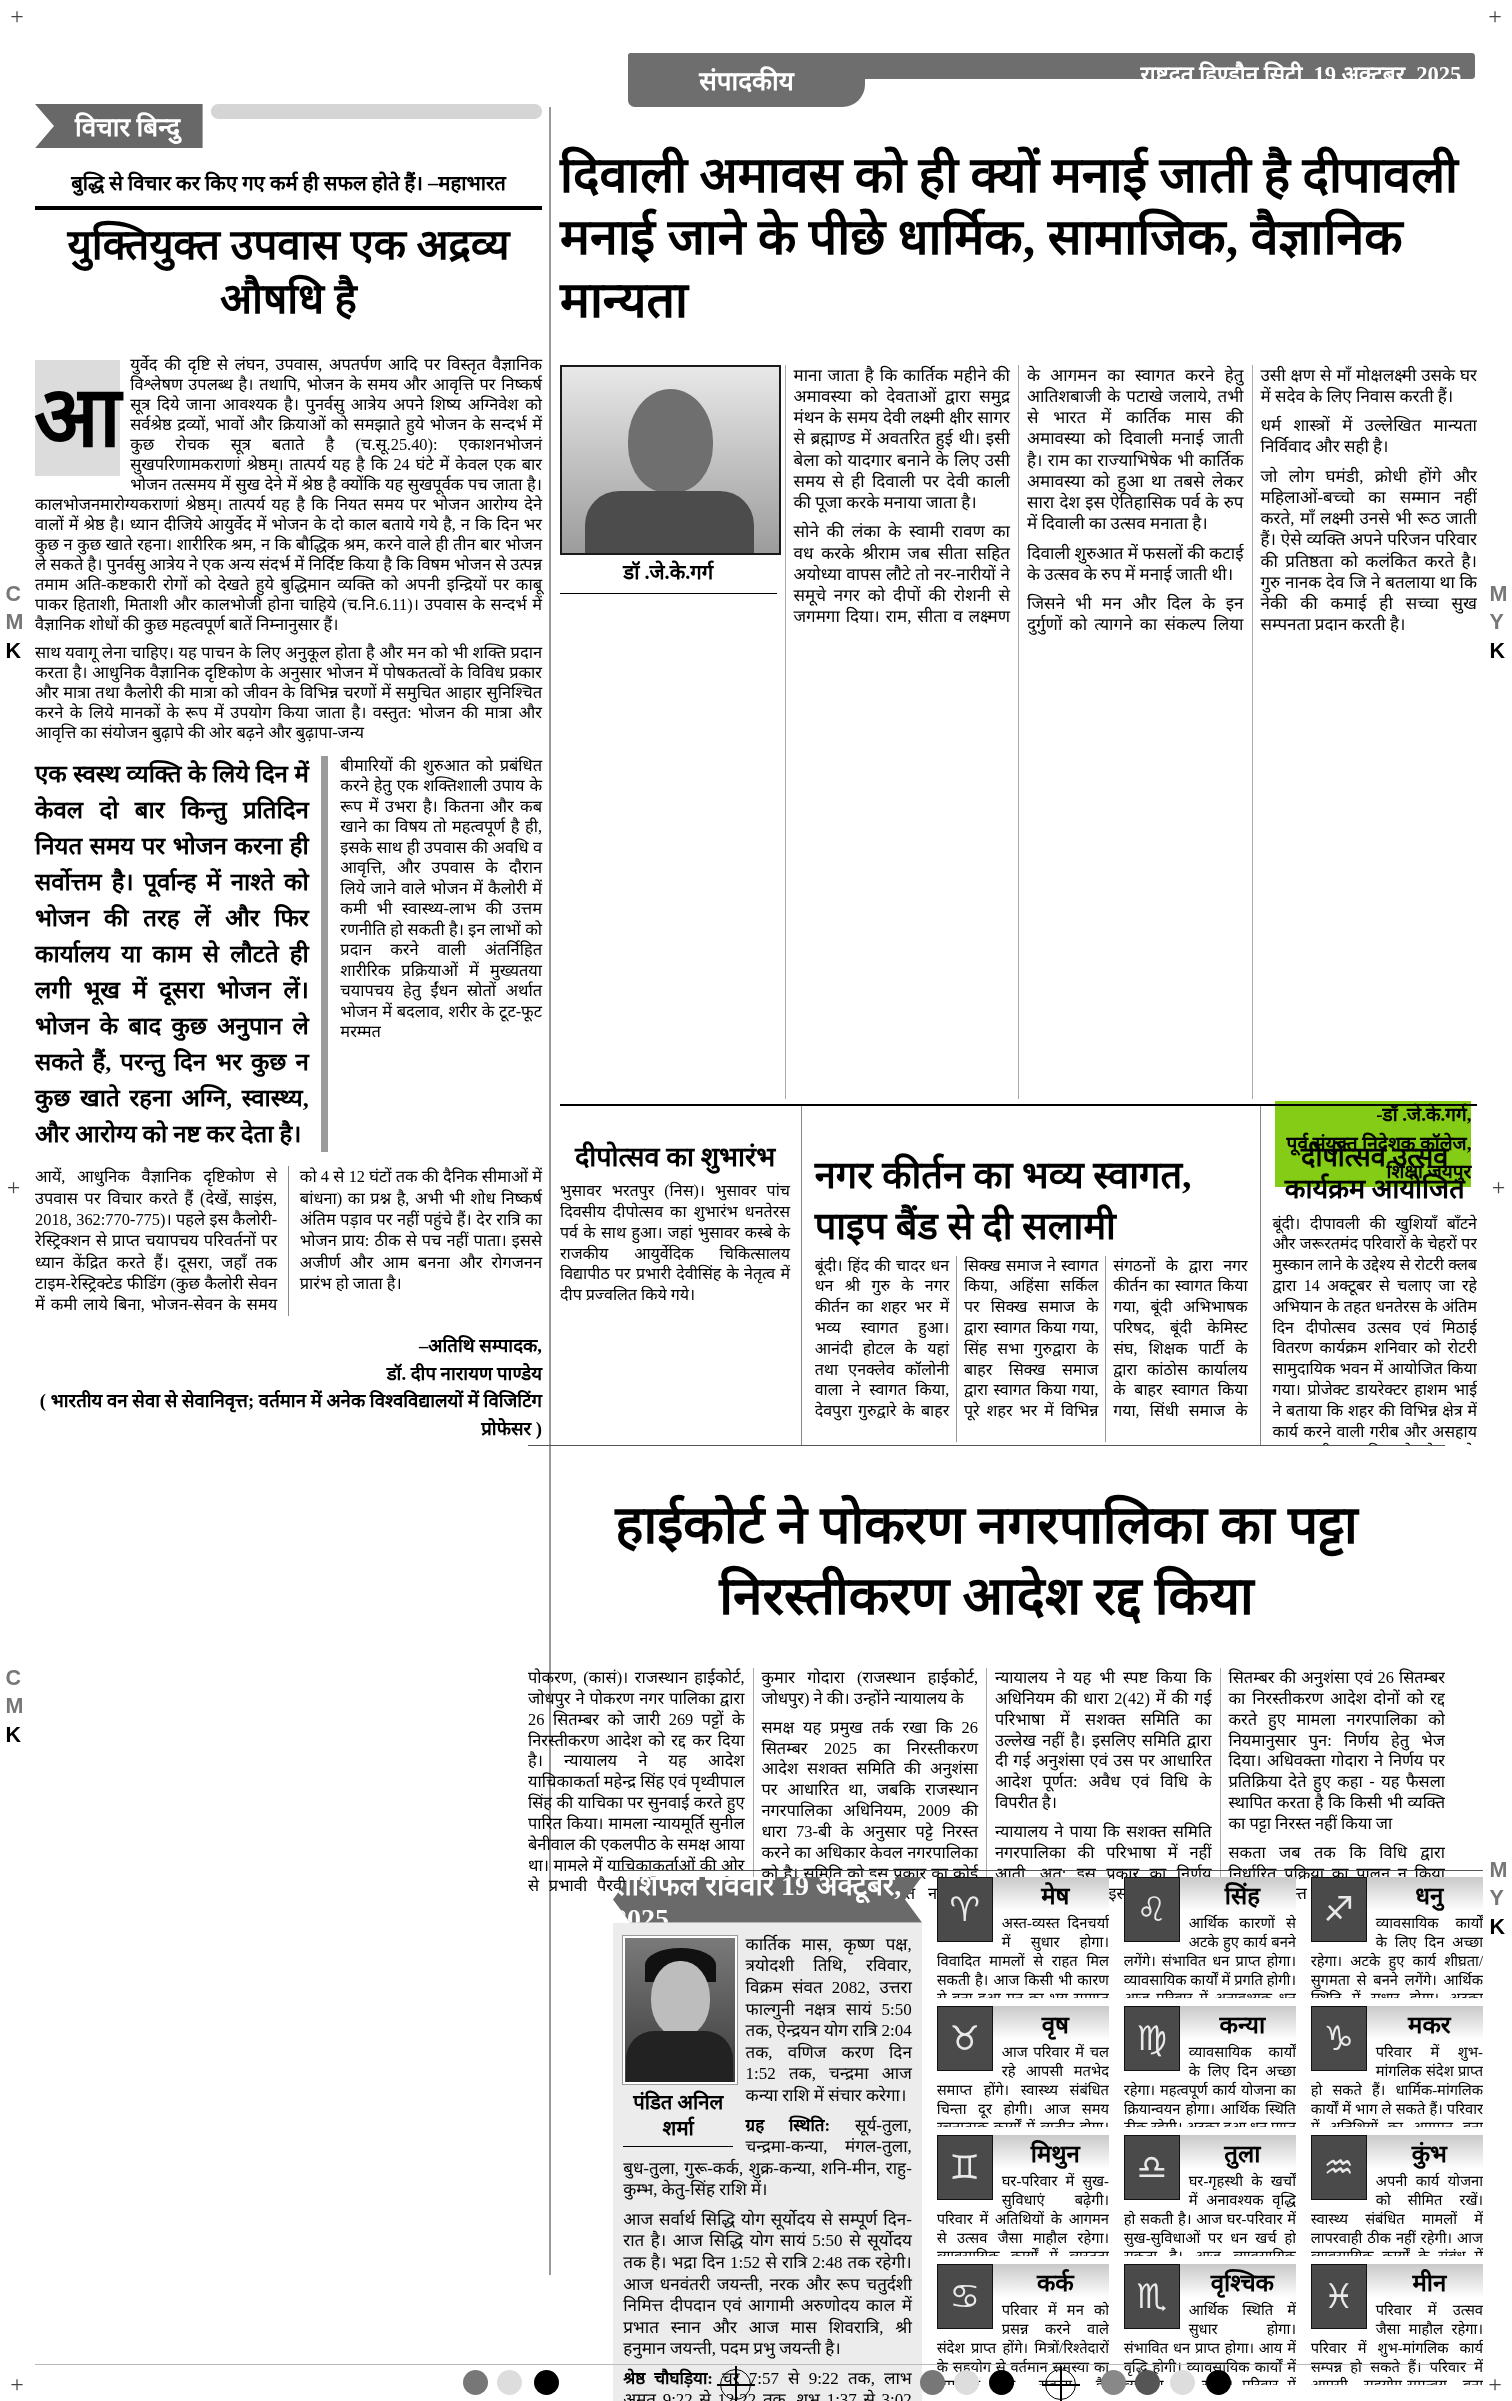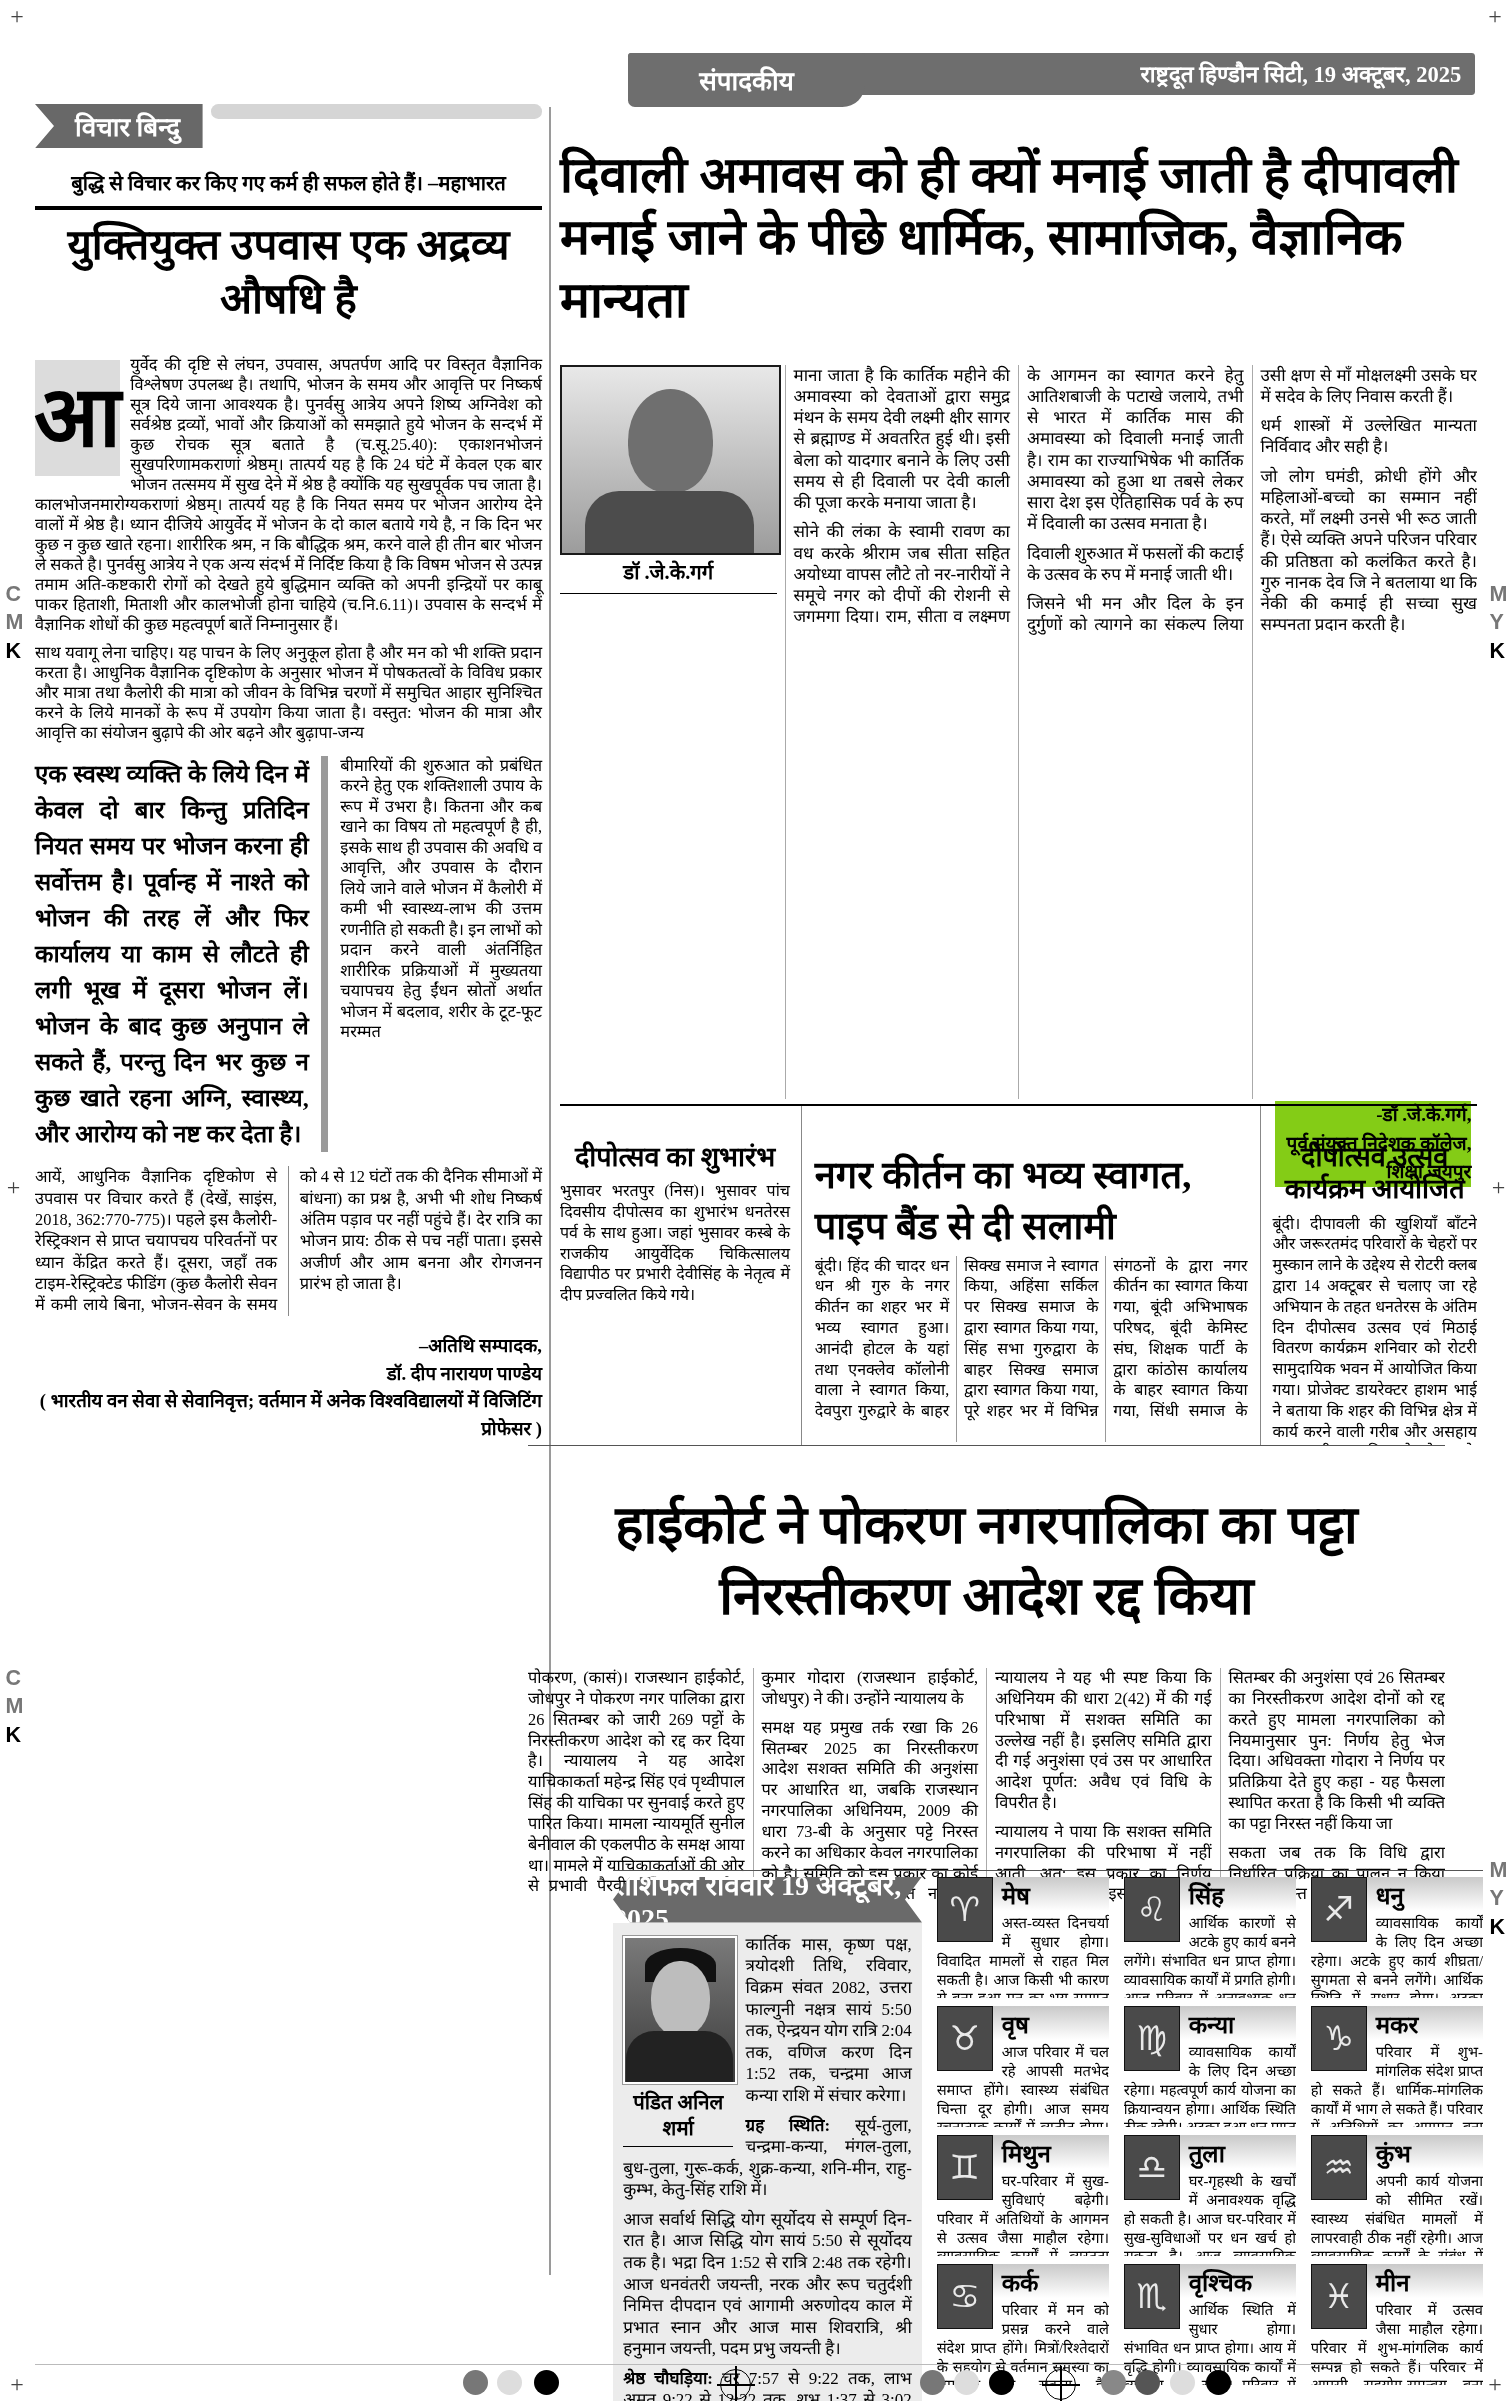--- a/index.html
+++ b/index.html
@@ -13,21 +13,21 @@
   .cmyk{position:absolute;display:flex;flex-direction:column;gap:3.4px;
         font-family:"Liberation Sans",sans-serif;font-size:21.5px;font-weight:bold;color:#777;}
   .cmyk .k{color:#000;}
   .dot{position:absolute;width:25px;height:25px;border-radius:50%;}
   .target{position:absolute;width:29px;height:29px;border:1.7px solid #000;border-radius:50%;}
   .target:before,.target:after{content:"";position:absolute;background:#000;}
   .target:before{left:50%;top:-4.5px;width:1.7px;height:38px;margin-left:-0.6px;}
   .target:after{top:50%;left:-4.5px;height:1.7px;width:38px;margin-top:-0.6px;}
 
   
-  .topbar{position:absolute;left:628px;top:53px;width:847px;height:42px;background:#6e6e6e;
+  .topbar{position:absolute;left:628px;top:53px;width:847px;height:26px;background:#6e6e6e;
           border-radius:3.4px;}
   .topbar .tab{position:absolute;left:0;top:0;width:237px;height:54px;background:#6e6e6e;
           border-radius:3.4px 3.4px 22.6px 6.8px;color:#fff;font-weight:bold;font-size:26px;
           display:flex;align-items:center;justify-content:center;}
   .topbar .masthead{position:absolute;right:13.6px;top:4.5px;color:#fff;font-weight:bold;font-size:22.6px;}
 
   
   .vichar{position:absolute;left:35px;top:104px;width:507px;}
   .flagrow{display:flex;align-items:flex-start;}
   .flag{background:#686868;color:#fff;font-weight:bold;font-size:26px;
@@ -102,21 +102,21 @@
                 background:#222;border-radius:28px 28px 0 0;}
   .r-photo .cap{font-weight:bold;font-size:20.3px;margin-top:5.6px;border-bottom:1.1px solid #000;padding-bottom:4.5px;}
   .r-panel b{font-weight:bold;}
   .r-grid{flex:1;display:grid;grid-template-columns:repeat(3,1fr);grid-auto-flow:column;
           grid-template-rows:repeat(4,1fr);gap:8px 14.7px;height:508px;}
   .card{overflow:hidden;}
   .card-head{background:linear-gradient(180deg,#c9c9c9,#ffffff);}
   .zicon{float:left;width:54px;height:63px;background:#4a4a4a;border:1.7px solid #111;color:#e9e9e9;
          font-size:34px;display:flex;align-items:center;justify-content:center;margin:0 9px 3.4px 0;
          font-family:"DejaVu Sans",sans-serif;}
-  .zname{display:block;font-weight:bold;font-size:24px;padding-top:1.1px;}
+  .zname{display:block;text-align:center;font-weight:bold;font-size:24px;padding-top:1.1px;}
   .ztext{font-size:14.7px;line-height:1.28;text-align:justify;margin-top:3.4px;}
 
   .bottomline{position:absolute;left:35px;top:2364px;width:1442px;height:0;border-top:0.6px solid #bbb;}
 </style>
 </head>
 <body>
 
 <div class="page">
 
   <div class="crop" style="left:10.2px;top:3.4px;">+</div>

